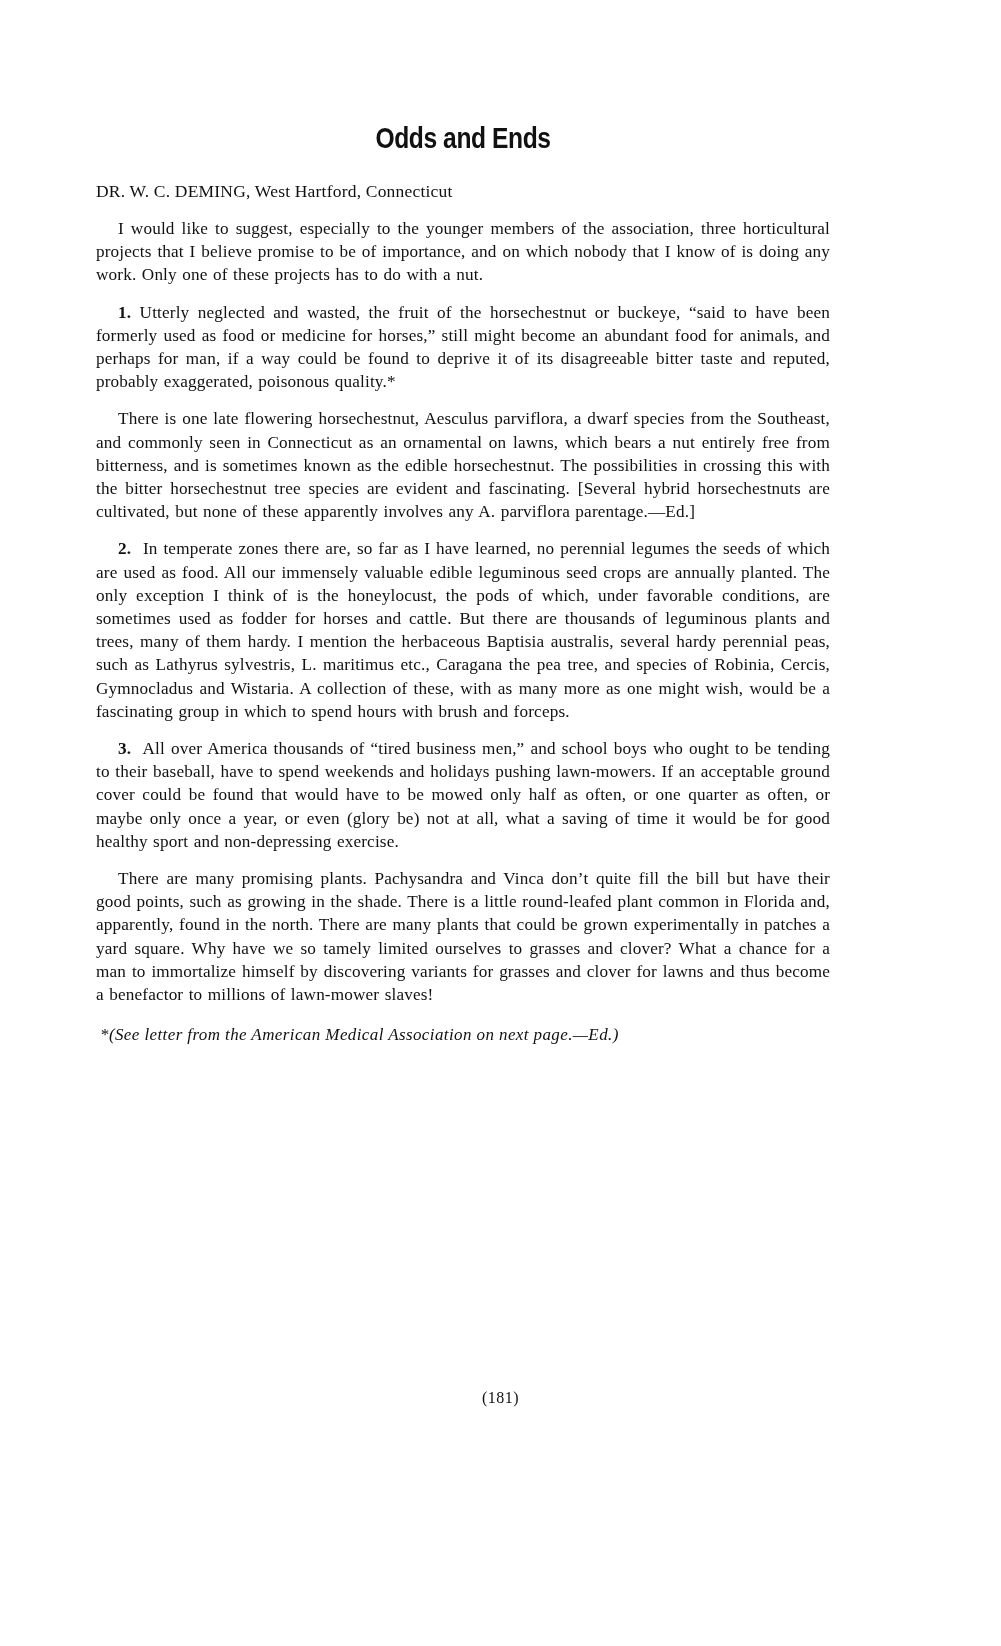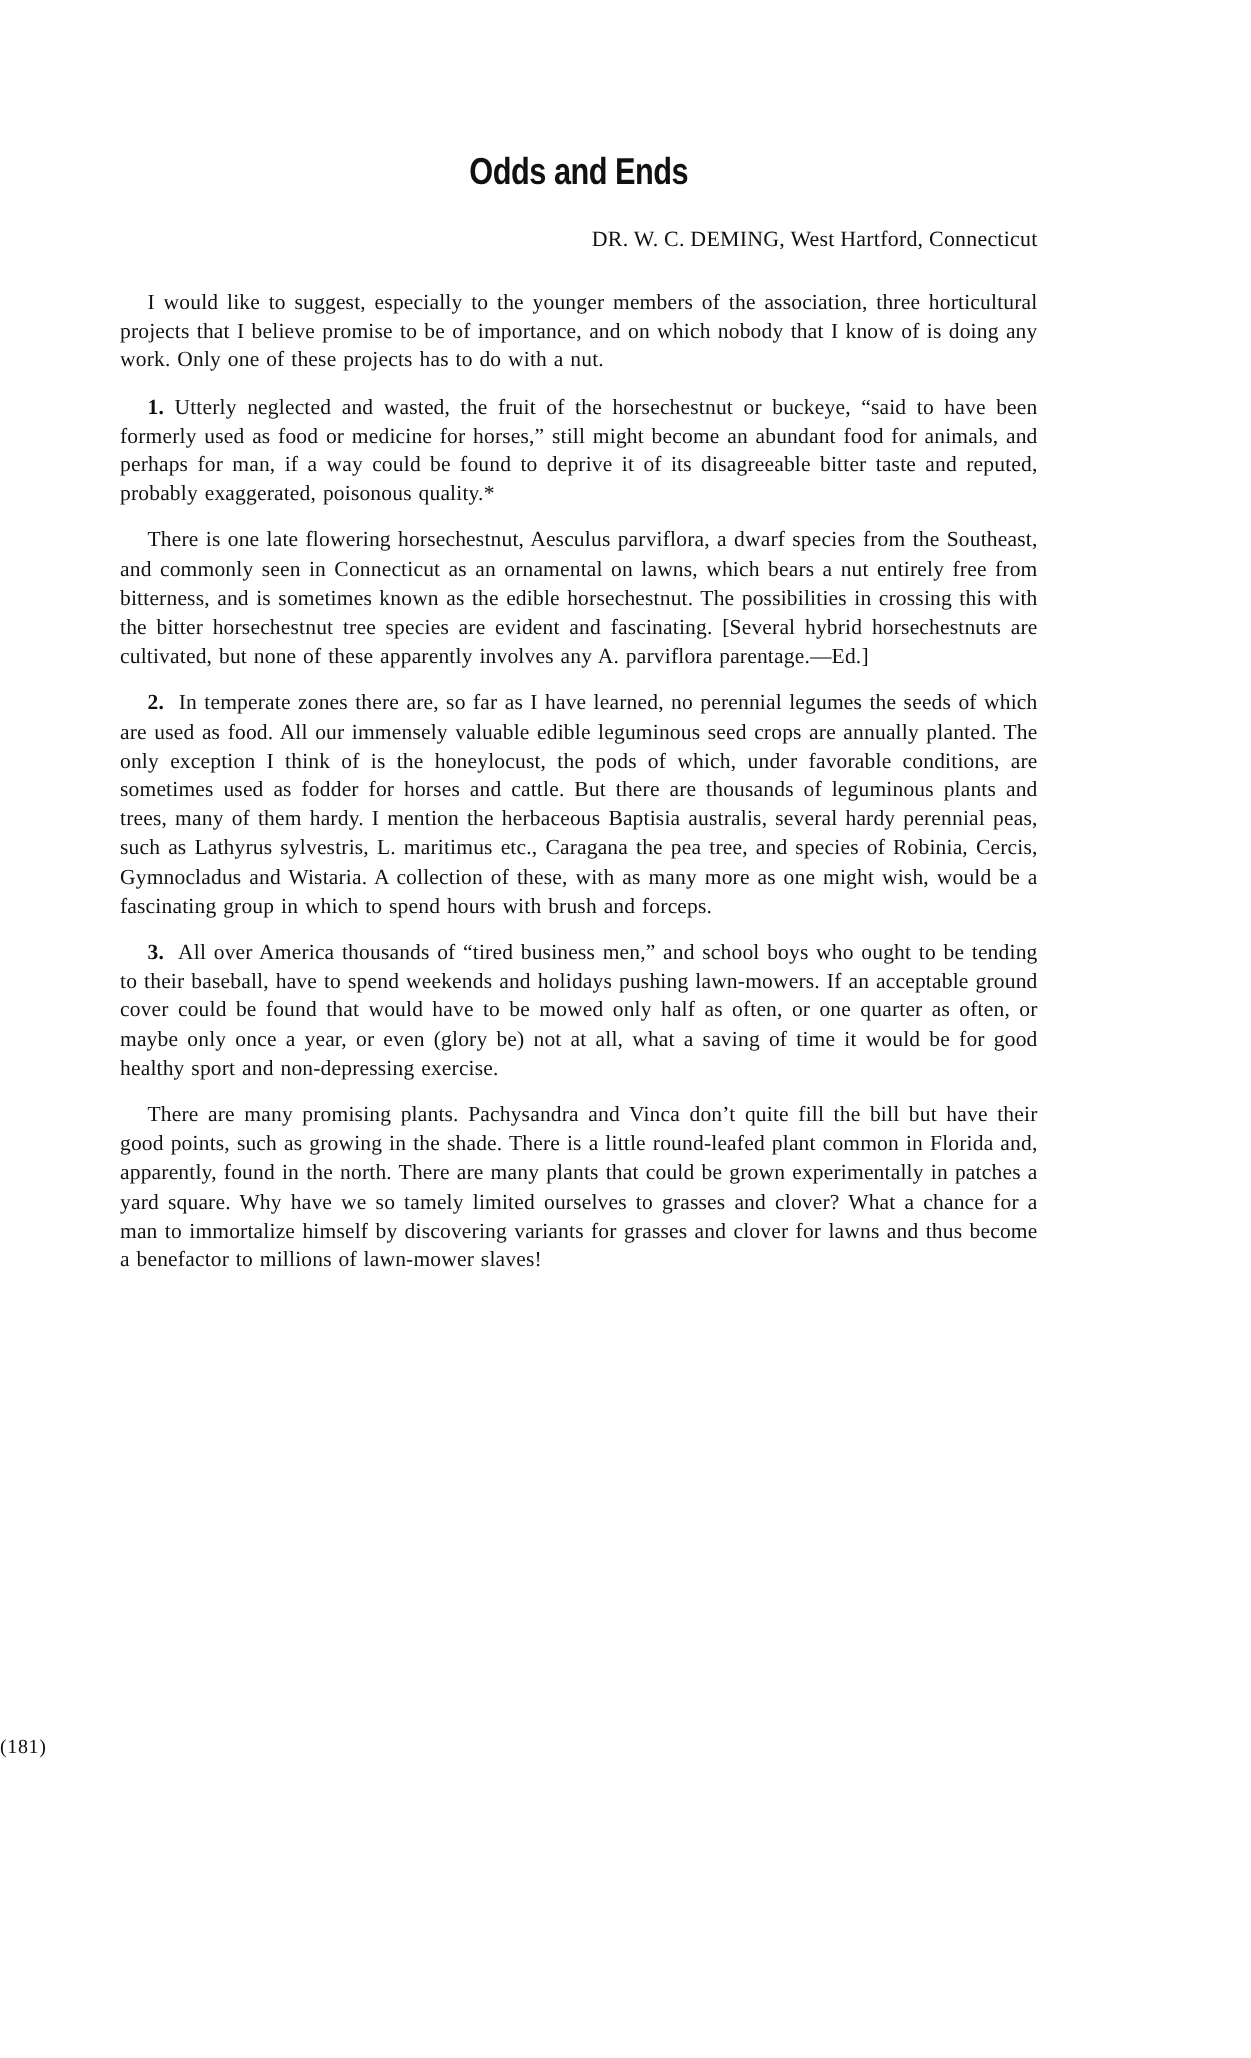--- a/index.html
+++ b/index.html
@@ -26,23 +26,23 @@
       font-family: "Liberation Sans", "DejaVu Sans", sans-serif;
       font-weight: bold;
       font-size: 30px;
       letter-spacing: -0.5px;
       transform: scaleX(0.82);
       transform-origin: center;
       margin: 0 0 22px 0;
       line-height: 40px;
     }
     .byline {
-      text-align: right;
+      text-align: left;
       font-size: 17.5px;
-      margin: 0 0 28px 0;
+      margin: 0 0 15px 0;
       line-height: 22px;
       letter-spacing: 0.2px;
     }
     .para {
       font-size: 17.2px;
       line-height: 23.2px;
       text-align: justify;
       text-indent: 22px;
       margin: 0 0 14px 0;
       letter-spacing: 0.15px;
@@ -59,20 +59,21 @@
       line-height: 22px;
       margin: 18px 0 0 0;
       text-indent: 4px;
       letter-spacing: 0.4px;
     }
     .pageno {
       position: absolute;
       left: 0;
       width: 1001px;
       top: 1389px;
+      text-align: center;
       font-size: 16px;
       letter-spacing: 0.5px;
     }
   </style>
 </head>
 <body>
 
 <div class="page">
   <h1 class="title">Odds and Ends</h1>
   <div class="byline">DR. W. C. DEMING, West Hartford, Connecticut</div>
@@ -85,15 +86,16 @@
   </p>
 
   <p class="para"><span>There is one late flowering horsechestnut, </span><span class="it">Aesculus parviflora,</span><span> a dwarf species from the Southeast, and commonly seen in Connecticut as an ornamental on lawns, which bears a nut entirely free from bitterness, and is sometimes known as the edible horsechestnut. The possibilities in crossing this with the bitter horsechestnut tree species are evident and fascinating. [Several hybrid horsechestnuts are cultivated, but none of these apparently involves any </span><span class="it">A. parviflora</span><span> parentage.—Ed.]</span></p>
 
   <p class="para"><span class="num">2.</span>&nbsp; <span>In temperate zones there are, so far as I have learned, no </span><span class="it">perennial</span><span> legumes the seeds of which are used as food. All our immensely valuable edible leguminous seed crops are annually planted. The only exception I think of is the honeylocust, the pods of which, under favorable conditions, are sometimes used as fodder for horses and cattle. But there are thousands of leguminous plants and trees, many of them hardy. I mention the herbaceous </span><span class="it">Baptisia australis</span><span>, several hardy perennial peas, such as </span><span class="it">Lathyrus sylvestris, L. maritimus</span><span> etc., </span><span class="it">Caragana</span><span> the pea tree, and species of </span><span class="it">Robinia, Cercis, Gymnocladus</span><span> and </span><span class="it">Wistaria.</span><span> A collection of these, with as many more as one might wish, would be a fascinating group in which to spend hours with brush and forceps.</span></p>
 
   <p class="para"><span class="num">3.</span>&nbsp; <span>All over America thousands of “tired business men,” and school boys who ought to be tending to their baseball, have to spend weekends and holidays pushing lawn-mowers. If an acceptable ground cover could be found that would have to be mowed only half as often, or one quarter as often, or maybe only once a year, or even (glory be) not at all, what a saving of time it would be for good healthy sport and non-depressing exercise.</span></p>
 
   <p class="para"><span>There are many promising plants. </span><span class="it">Pachysandra</span><span> and </span><span class="it">Vinca</span><span> don’t quite fill the bill but have their good points, such as growing in the shade. There is a little round-leafed plant common in Florida and, apparently, found in the north. There are many plants that could be grown experimentally in patches a yard square. Why have we so tamely limited ourselves to grasses and clover? What a chance for a man to immortalize himself by discovering variants for grasses and clover for lawns and thus become a benefactor to millions of lawn-mower slaves!</span></p>
 
+  <p class="footnote">*(See letter from the American Medical Association on next page.—Ed.)</p>
 </div>
 
 <div class="pageno">(181)</div>
 
 </body></html>

